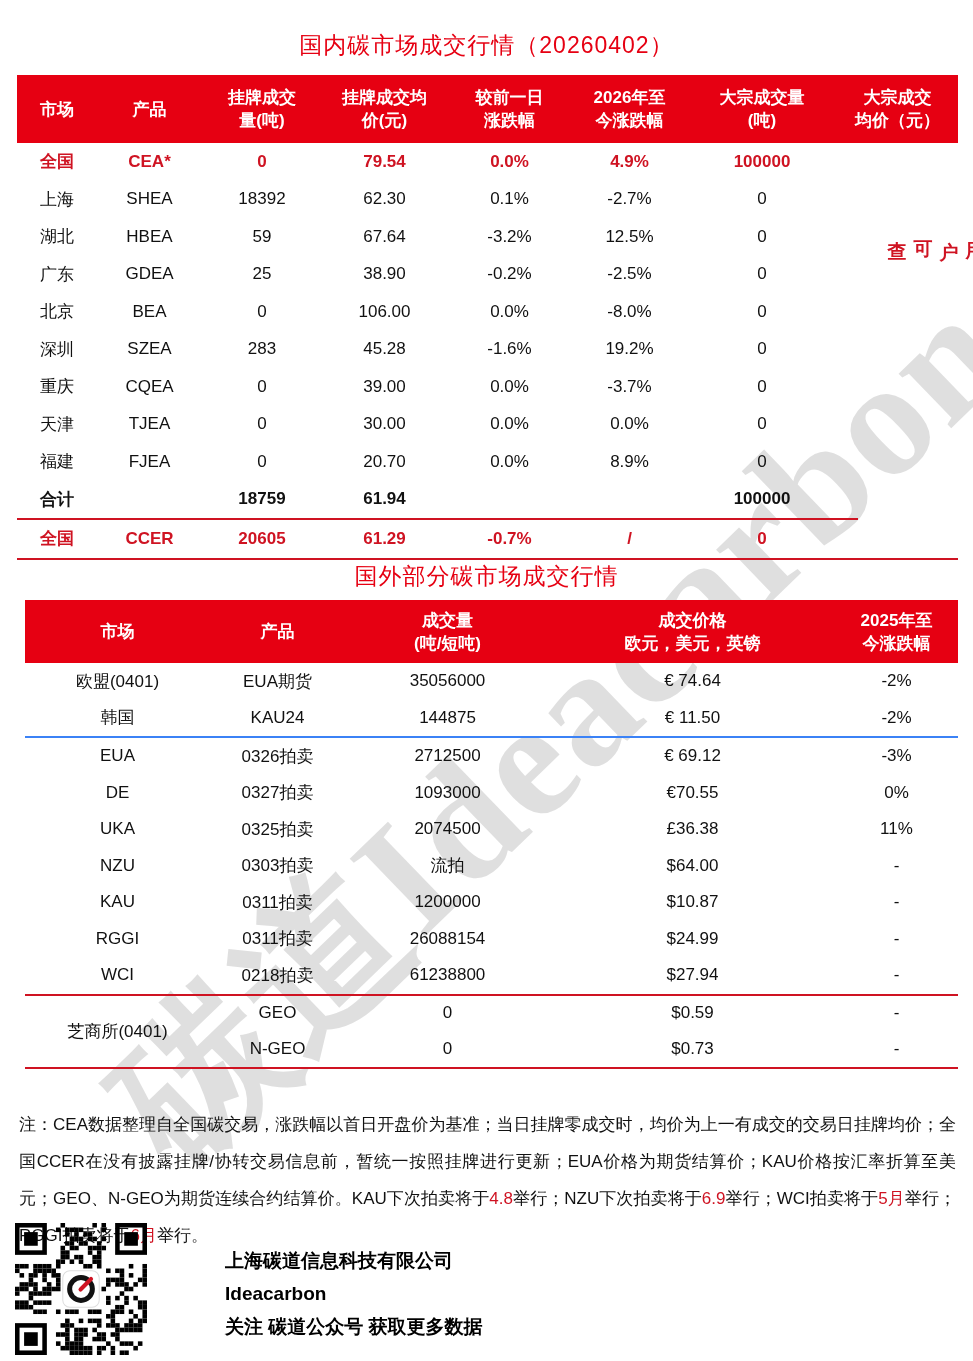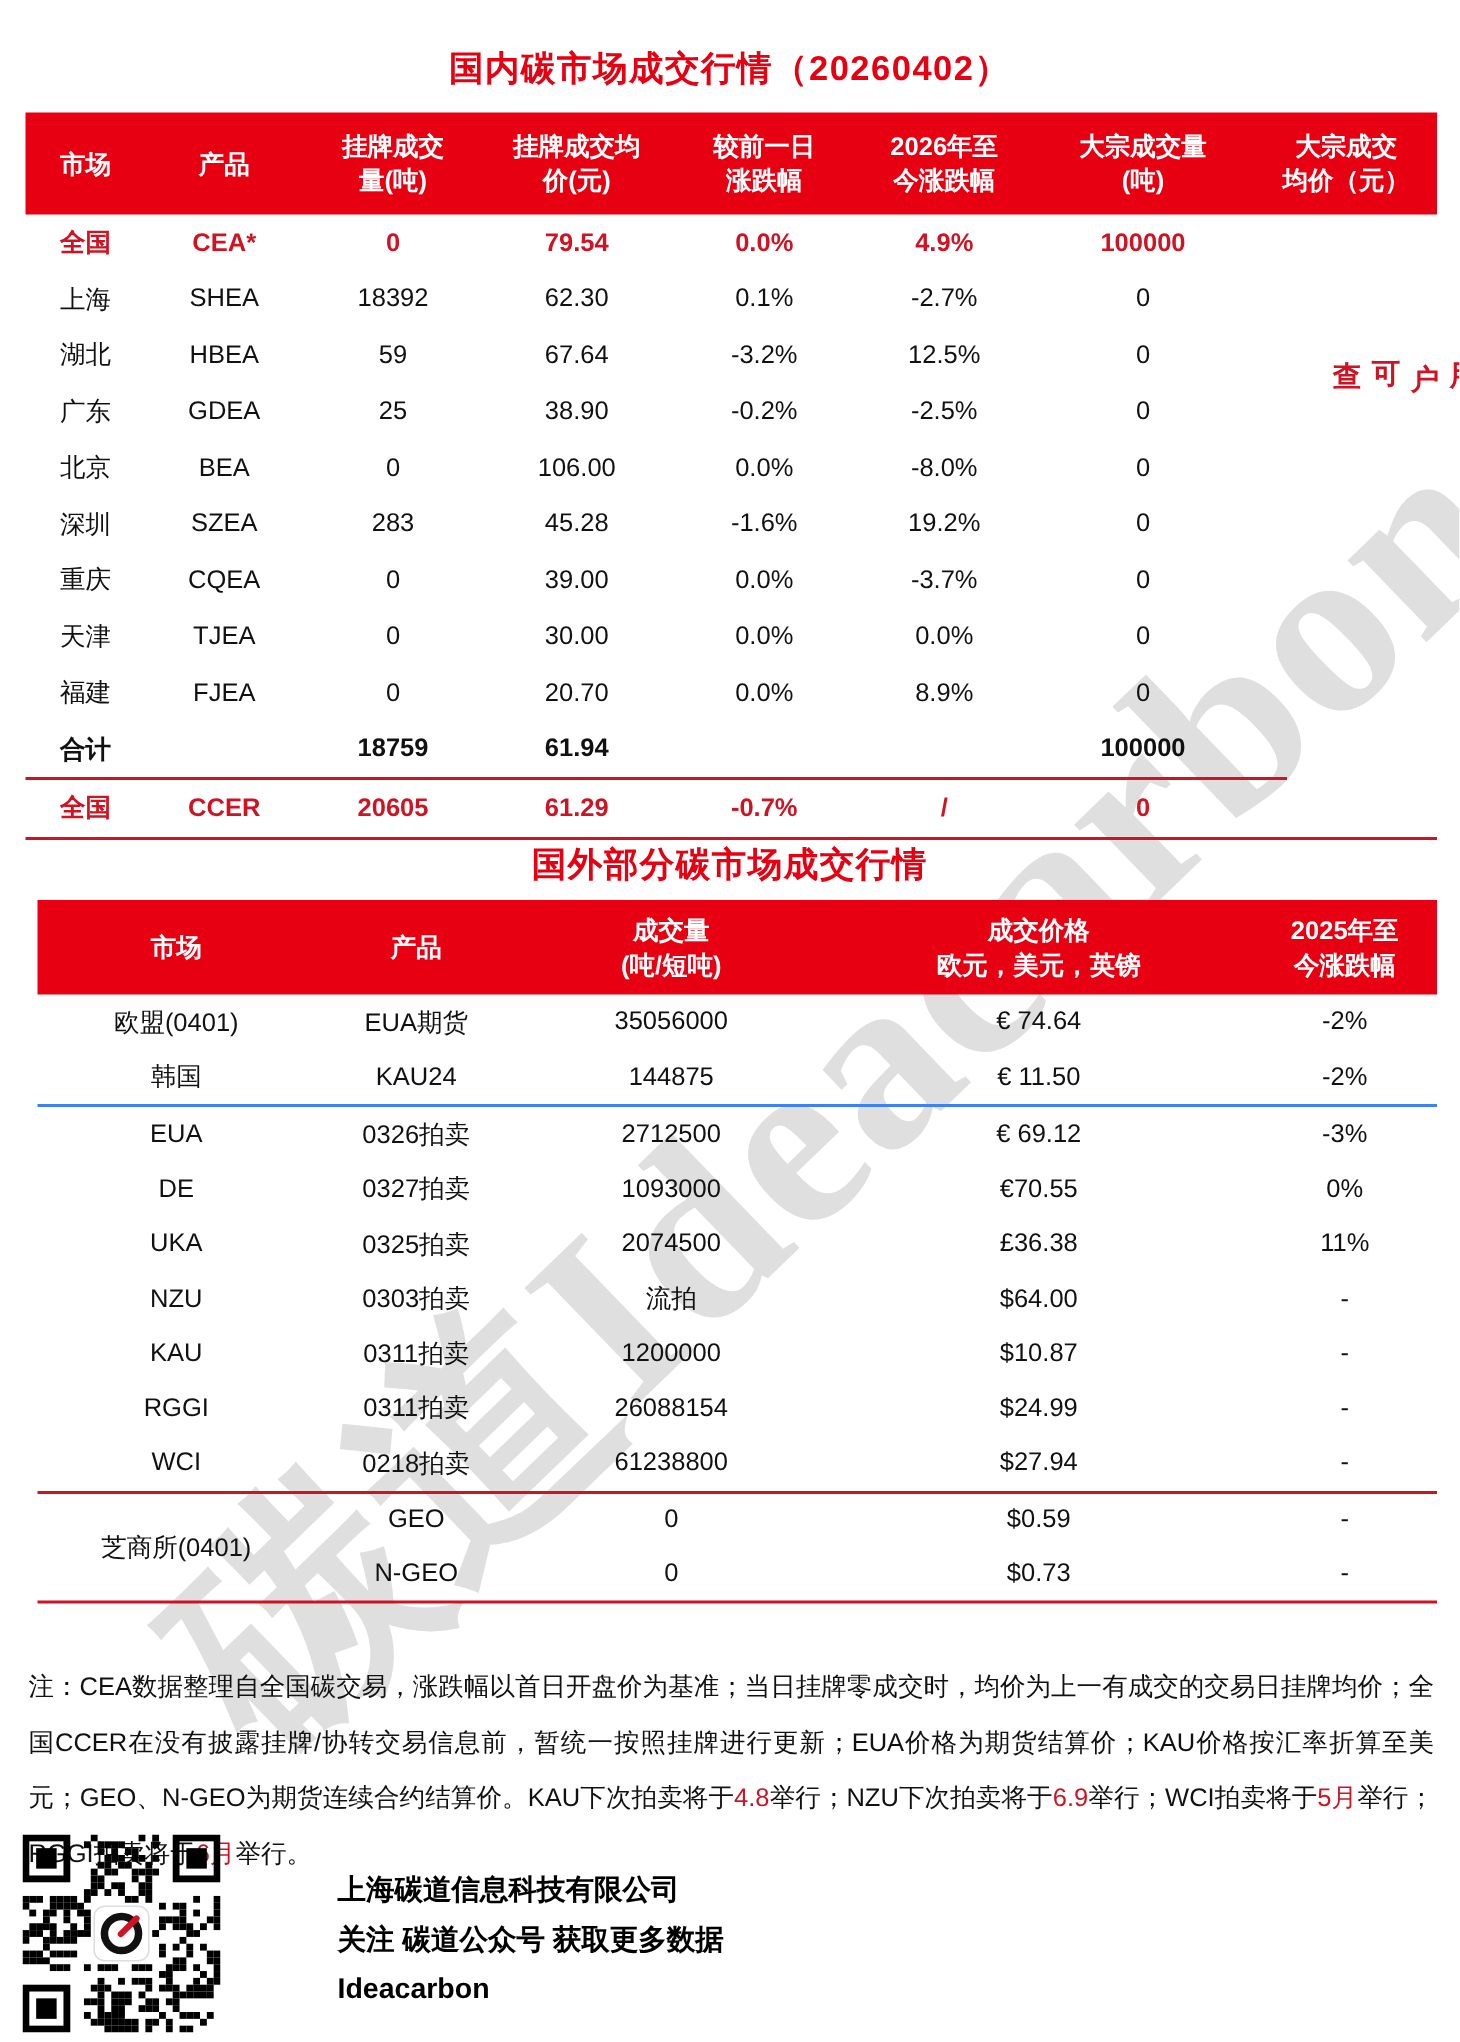--- a/index.html
+++ b/index.html
@@ -4,21 +4,21 @@
 <style>
   html,body{margin:0;padding:0;background:#ffffff;}
   body{font-family:"Liberation Sans","DejaVu Sans",sans-serif;color:#111;}
   .page{position:relative;width:973px;height:1361px;background:#fff;overflow:hidden;}
   .layer{position:relative;z-index:1;}
   
   .watermark{position:absolute;left:560px;top:730px;z-index:0;white-space:nowrap;
     transform:translate(-50%,-50%) rotate(-44deg);font-size:165px;font-weight:bold;
     color:rgba(185,185,185,0.45);font-family:"Liberation Serif","DejaVu Serif",serif;letter-spacing:2px;}
   
-  .title{position:absolute;width:973px;text-align:center;font-size:23px;font-weight:bold;
+  .title{position:absolute;width:973px;text-align:center;font-size:23px;font-weight:normal;
     color:var(--red,#e60012);letter-spacing:1px;}
   .title1{top:30px;}
   .title2{top:561px;}
   
   .t1{position:absolute;left:17px;top:75px;width:941px;}
   .g1{display:grid;grid-template-columns:80px 105px 120px 125px 125px 115px 150px 121px;}
   .t1head{background:var(--red,#e60012);color:#fff;font-weight:bold;height:68px;font-size:17px;}
   .t1head .hc{display:flex;flex-direction:column;align-items:center;justify-content:center;line-height:23px;text-align:center;}
   .t1r{height:37.5px;font-size:17px;}
   .t1r div{display:flex;align-items:center;justify-content:center;}
@@ -574,17 +574,17 @@
           <rect x="108" y="9" width="13.5" height="13.5"></rect>
           <rect x="2.25" y="101.25" width="27" height="27" fill="none" stroke="#000" stroke-width="4.5"></rect>
           <rect x="9" y="108" width="13.5" height="13.5"></rect>
         </g>
         <rect x="47.25" y="47.25" width="36" height="36" rx="7" fill="#fff" stroke="#ddd"></rect>
         <circle cx="65.25" cy="65.25" r="11.25" fill="none" stroke="#111" stroke-width="4.95"></circle>
         <line x1="64.8" y1="65.7" x2="75.14999999999999" y2="55.35" stroke="#cf1322" stroke-width="4.05" stroke-linecap="round"></line>
       </svg>
     <div class="company">
       <div>上海碳道信息科技有限公司</div>
+      <div>Ideacarbon</div>
       <div>关注 碳道公众号 获取更多数据</div>
-      <div>Ideacarbon</div>
     </div>
   </div>
 </div>
 
 </body></html>

